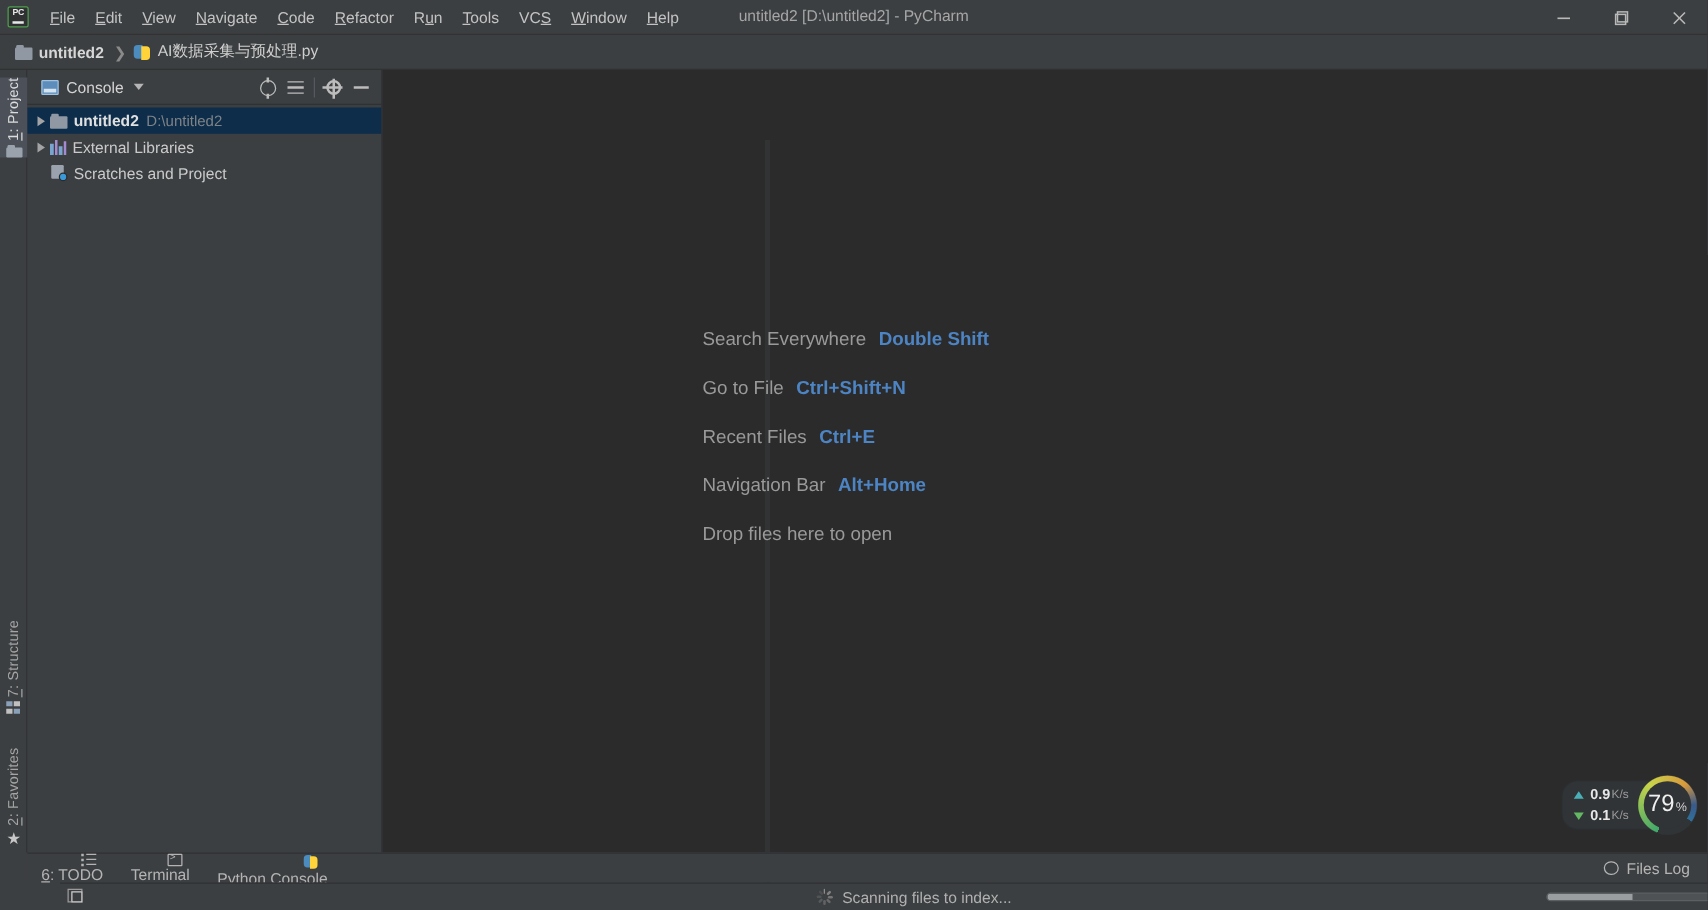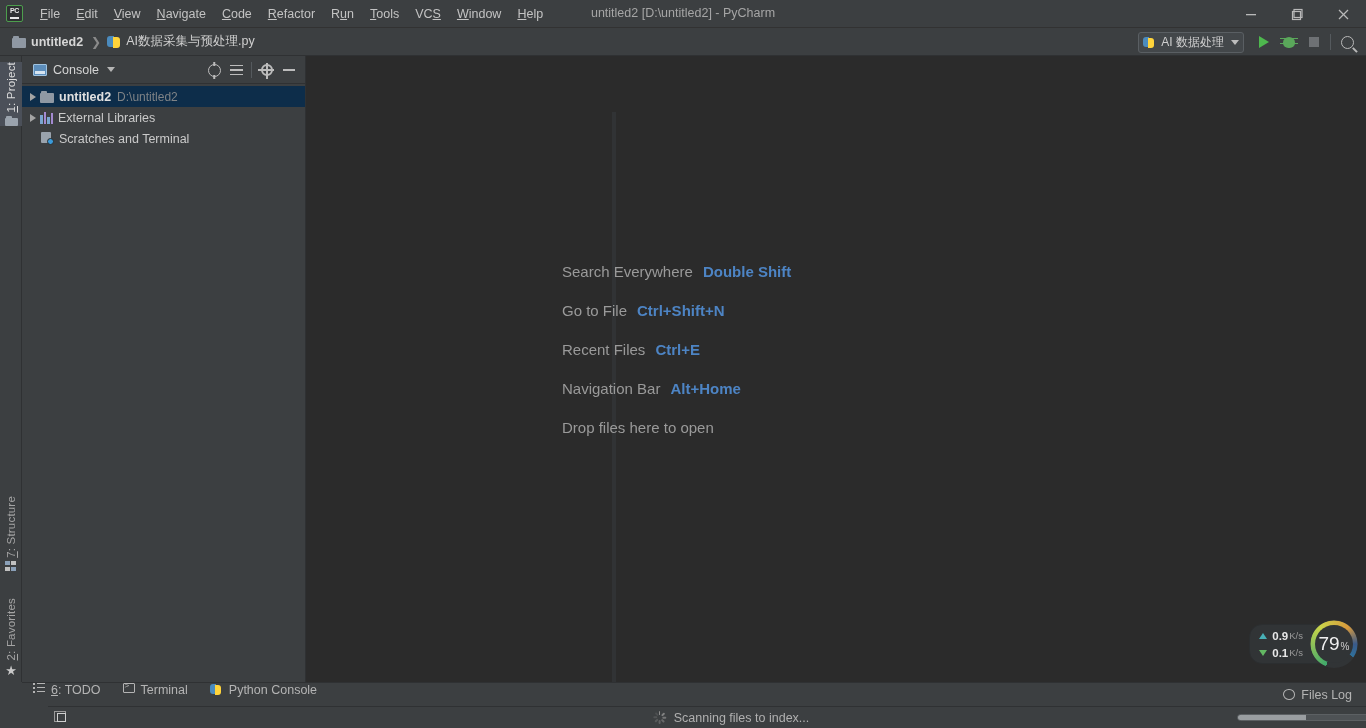--- a/index.html
+++ b/index.html
@@ -293,22 +293,22 @@
   }
   .gauge .gpct { font-size: 10px; color: #cfcfcf; margin-left: 1px; }
 
   
   .bottombar {
     position: absolute; left: 22px; top: 682px; width: 1344px; height: 24px;
     background: #3c3f41; display: flex; align-items: center;
     border-top: 1px solid #2f3133;
   }
   .btab {
-    display: flex; align-items: flex-start; height: 24px; padding: 0 11px;
-    font-size: 12.5px; color: #b4b4b4; white-space: nowrap;
+    display: flex; align-items: flex-end; height: 24px; padding: 0 11px;
+    font-size: 12.5px; color: #b4b4b4; white-space: nowrap; flex-direction: column;
   }
   .btab u { text-decoration: underline; }
   .btab .bico { margin-right: 6px; flex:0 0 auto; }
   .ico-todo { width:12px; height:10px; position:relative; }
   .ico-todo span{position:absolute;left:4px;width:8px;height:1.6px;background:#b4b4b4;}
   .ico-todo .r1{top:0;} .ico-todo .r2{top:4px;} .ico-todo .r3{top:8px;}
   .ico-todo .d1,.ico-todo .d2,.ico-todo .d3{left:0;width:2px;height:2px;background:#b4b4b4;}
   .ico-todo .d1{top:0;} .ico-todo .d2{top:4px;} .ico-todo .d3{top:8px;}
   .ico-term {
     width:12px;height:10px;border:1.3px solid #b4b4b4;border-radius:1px;position:relative;
@@ -429,43 +429,20 @@
     </div>
     <span class="crumb-sep">❯</span>
     <div class="crumb file">
       <span class="ico-py">
           <span class="a"></span>
           <span class="b"></span>
         </span>
       <span class="lbl">AI数据采集与预处理.py</span>
     </div>
 
-    <div class="nav-right">
-      <div class="runconfig">
-        <span class="rc-ico">
-            <span class="a"></span>
-            <span class="b"></span>
-          </span>
-        <span class="rc-label">AI 数据处理</span>
-        <span class="rc-arrow"></span>
-      </div>
-      <div class="tbtn">
-        <span class="play-tri"></span>
-      </div>
-      <div class="tbtn">
-        <span class="bug"></span>
-      </div>
-      <div class="tbtn">
-        <span class="stop-sq"></span>
-      </div>
-      <span class="vsep"></span>
-      <div class="tbtn">
-        <span class="mag"></span>
-      </div>
-    </div>
   </div>
 
   <div class="leftstrip">
     <div class="vtab active" style="top:6px;">
       <span class="vlabel"><u>1</u>: Project</span>
       <span class="vico vico-proj"></span>
     </div>
     <div class="vtab" style="top:440px;">
       <span class="vlabel"><u>7</u>: Structure</span>
       <span class="vico vico-struct">
@@ -527,21 +504,21 @@
             <span class="b4"></span>
         </span>
         <span class="t-label">External Libraries</span>
       </div>
       <div class="trow">
         <span class="twist"></span>
         <span class="t-ico ico-scratch">
           <span class="pad"></span>
             <span class="dot"></span>
         </span>
-        <span class="t-label">Scratches and Terminal</span>
+        <span class="t-label">Scratches and Project</span>
       </div>
     </div>
   </div>
 
   <div class="editor">
     <div class="gutter-sliver"></div>
 
     <div class="hints">
       <div class="hint-row">
         <span class="hint-name">Search Everywhere</span>

